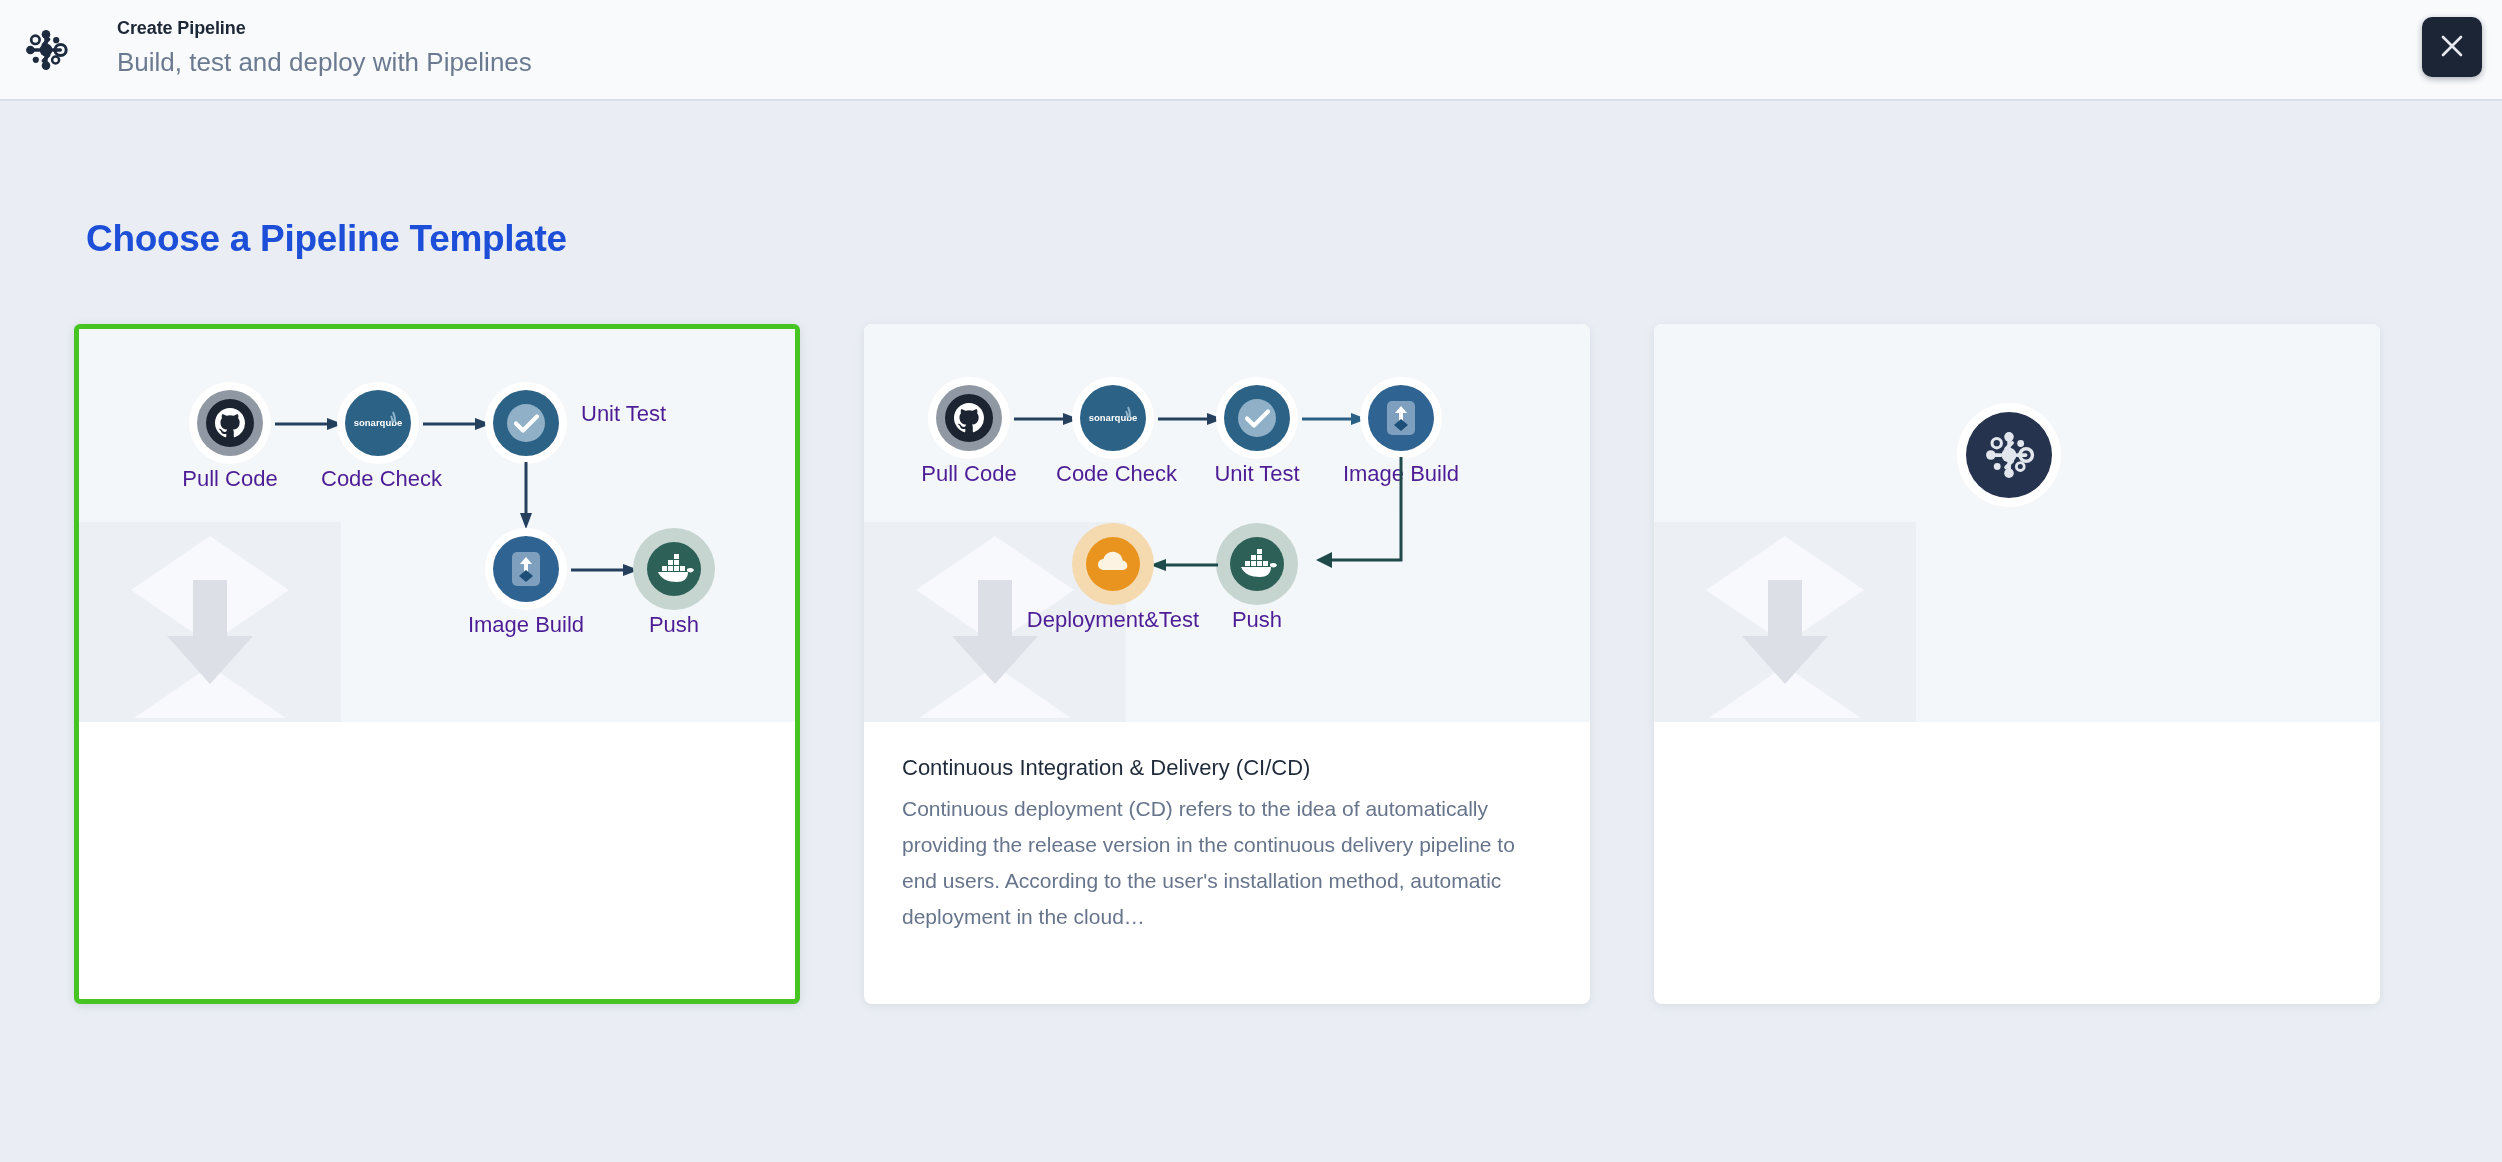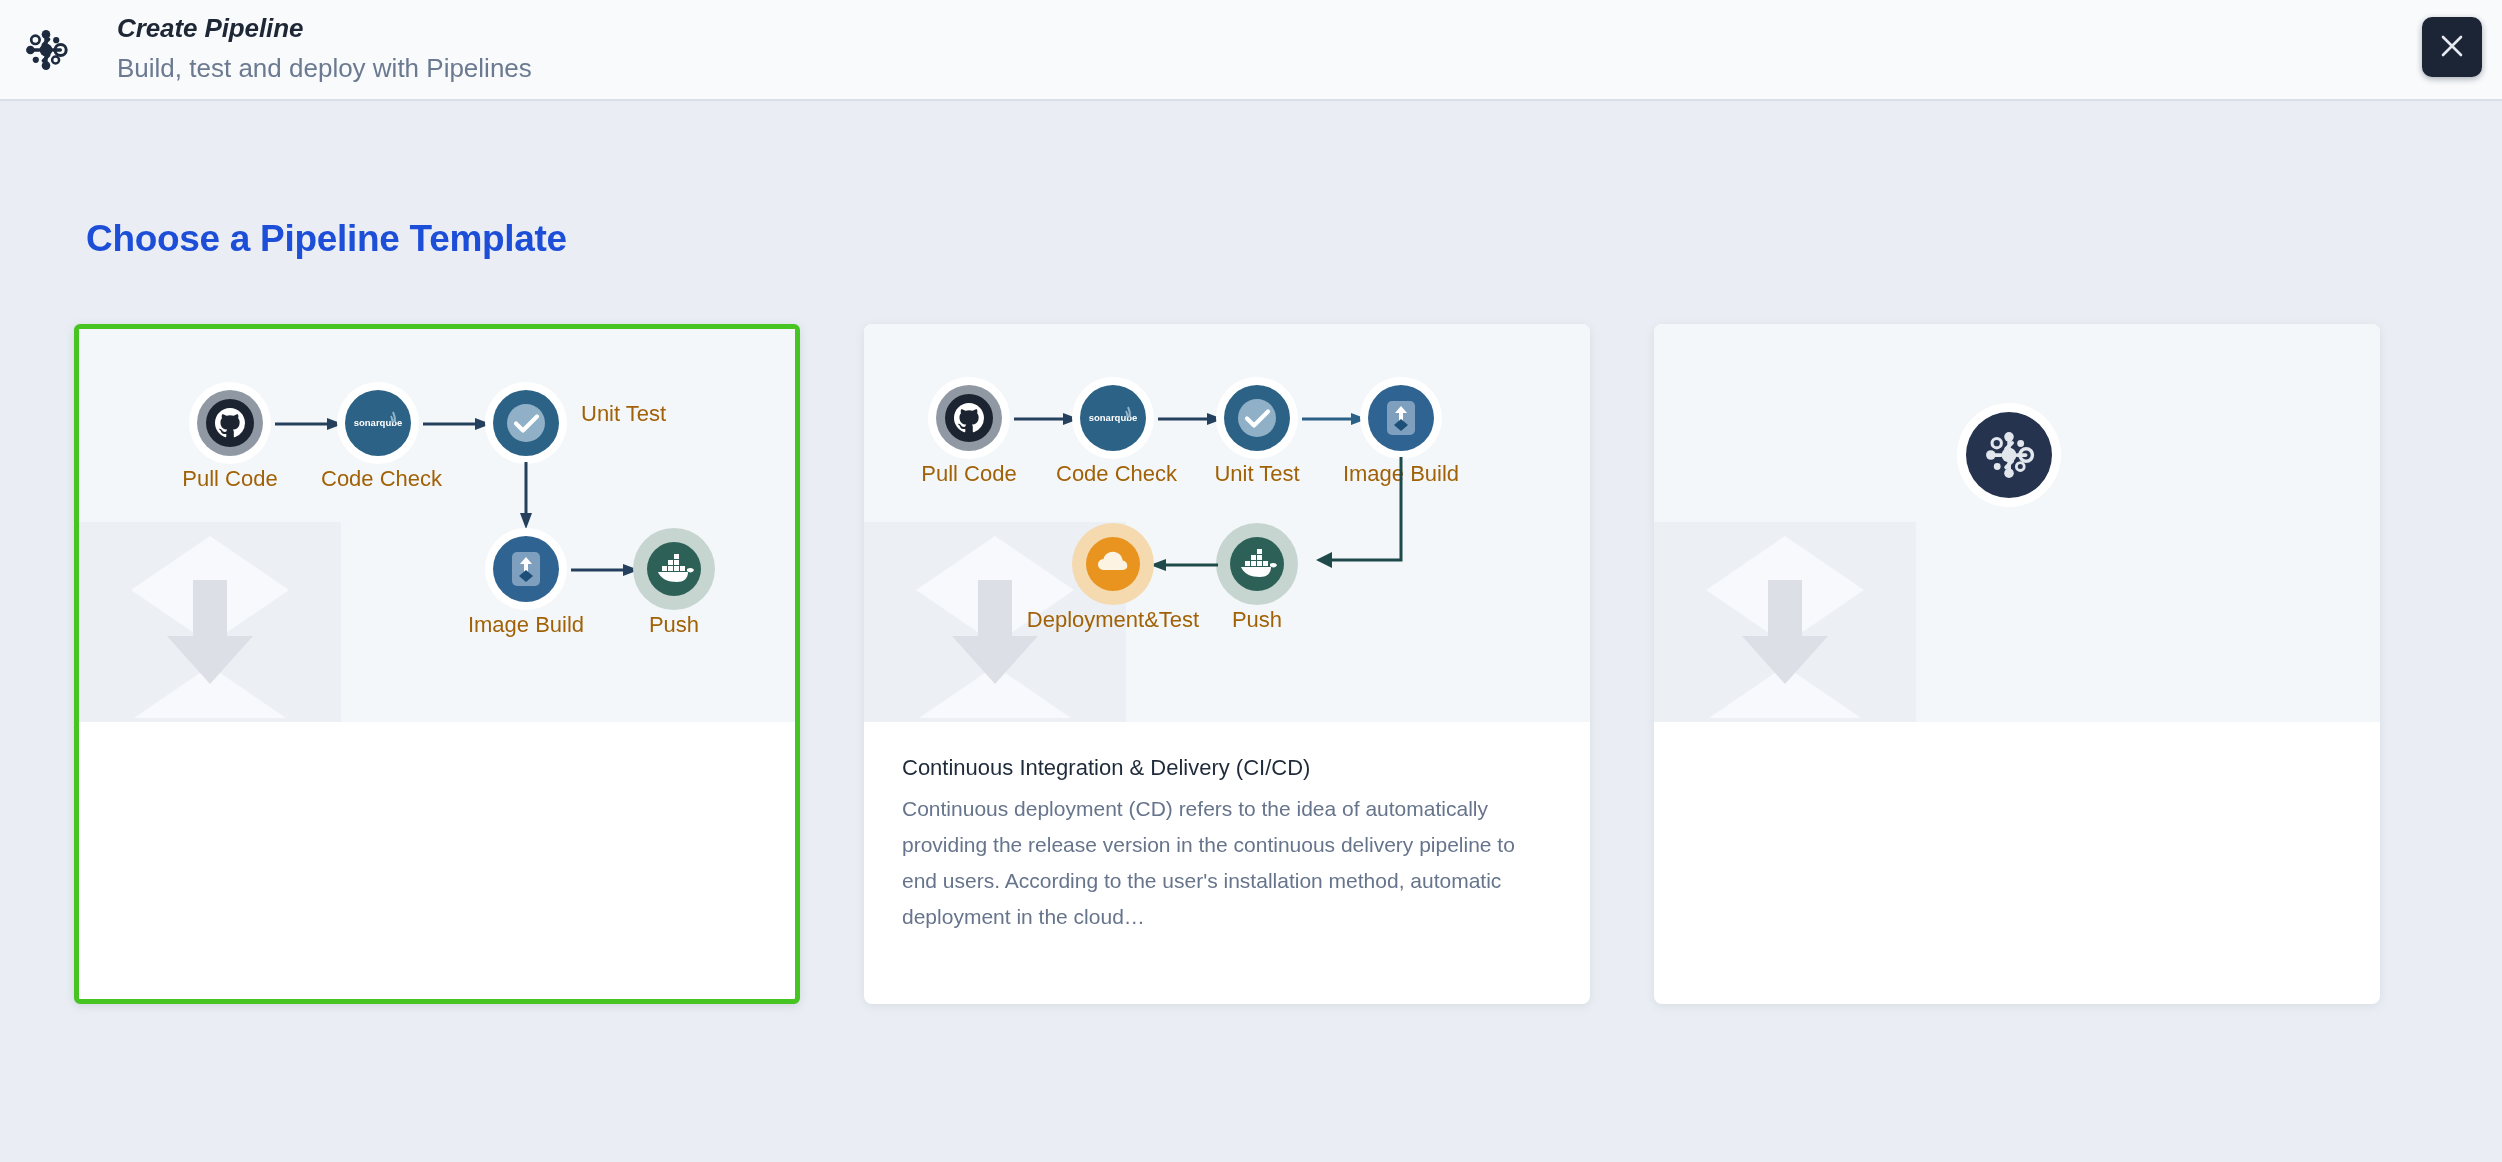--- a/index.html
+++ b/index.html
@@ -17,22 +17,22 @@
     background: #f8fafc;
     border-bottom: 2px solid #d9dfe8;
     display: flex; align-items: center;
   }
   .brand-icon {
     margin-left: 23px; width: 46px; height: 46px;
     display: flex; align-items: center; justify-content: center;
   }
   .header-text { margin-left: 48px; }
   .header-title {
-    font-size: 26px; font-weight: bold; color: #1e2736;
-    letter-spacing: -0.1px; line-height: 1.3; font-style: italic;
+    font-size: 18px; font-weight: bold; color: #1e2736;
+    letter-spacing: -0.1px; line-height: 1.3;
   }
   .header-sub {
     font-size: 26px; color: #6b7a90; line-height: 1.45; margin-top: 4px;
   }
   .close-button {
     position: absolute; top: 17px; right: 20px;
     width: 60px; height: 60px; border-radius: 10px;
     background: #1c2536; border: none; cursor: pointer;
     display: flex; align-items: center; justify-content: center;
     box-shadow: 0 2px 6px rgba(20,28,44,.35);
@@ -94,21 +94,21 @@
   }
   .node-halo {
     position: absolute; left: 50%; top: 50%;
     transform: translate(-50%,-50%);
     width: 82px; height: 82px; border-radius: 50%;
     background: #ffffff; z-index: 0;
   }
   .node-circle > svg, .node-circle > .inner { position: relative; z-index: 2; }
   .node-label {
     position: absolute; white-space: nowrap;
-    font-size: 22px; color: #a16207; font-weight: normal;
+    font-size: 22px; color: #4c1d95; font-weight: normal;
     text-align: center;
   }
   .arrow { position: absolute; }
   .custom-node {
     position: absolute; left: 312px; top: 88px;
   }
   .custom-halo {
     position: absolute; left: 50%; top: 50%; transform: translate(-50%,-50%);
     width: 104px; height: 104px; border-radius: 50%; background: #fff;
   }

